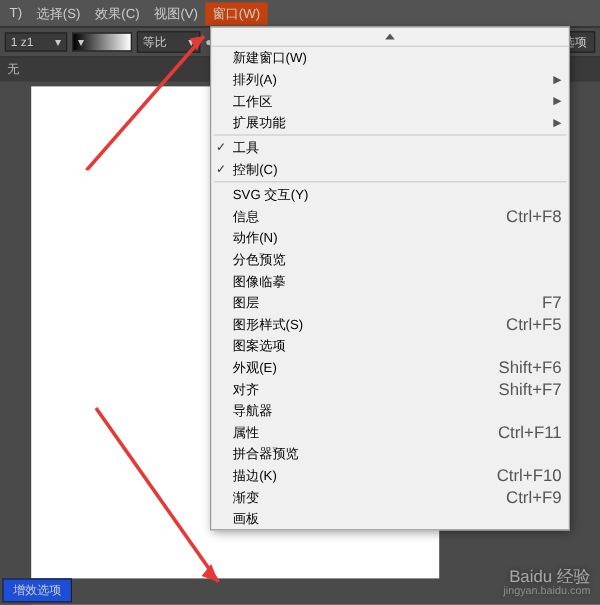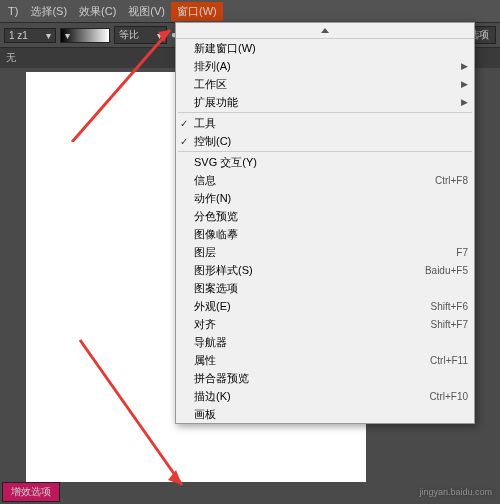--- a/index.html
+++ b/index.html
@@ -17,30 +17,30 @@
   
   .canvas-area { position: absolute; left: 26px; top: 72px; width: 340px; height: 410px; background: #fff; }
   .left-panel { position: absolute; left: 0; top: 68px; width: 26px; height: 436px; background: #4a4a4a; }
   
   .dropdown-menu { position: absolute; left: 175px; top: 22px; width: 300px; background: #f0f0f0; border: 1px solid #999; box-shadow: 2px 2px 8px rgba(0,0,0,0.4); font-size: 11px; color: #000; z-index: 100; }
   .menu-nav { height: 16px; border-bottom: 1px solid #ccc; display: flex; justify-content: center; align-items: center; }
   .menu-nav::before { content: ""; width: 0; height: 0; border-left: 4px solid transparent; border-right: 4px solid transparent; border-bottom: 5px solid #555; }
   .menu-item { display: flex; align-items: center; height: 18px; padding: 0 6px 0 18px; position: relative; }
   .menu-item .check { position: absolute; left: 4px; font-size: 10px; color: #333; }
   .menu-item .arrow { margin-left: auto; font-size: 9px; color: #555; }
-  .menu-item .shortcut { margin-left: auto; color: #555; font-size: 10px; }
+  .menu-item .shortcut { margin-left: auto; color: #555; font-size: 14px; }
   .menu-sep { height: 1px; background: #ccc; margin: 1px 2px; }
   
   .red-arrow1 { position: absolute; left: 62px; top: 22px; width: 120px; height: 120px; z-index: 200; pointer-events: none; }
   .red-arrow2 { position: absolute; left: 60px; top: 330px; width: 130px; height: 160px; z-index: 200; pointer-events: none; }
   
   .watermark { position: absolute; right: 8px; bottom: 6px; z-index: 300; color: rgba(255,255,255,0.55); font-size: 14px; text-align: right; line-height: 1.1; pointer-events: none; text-shadow: 0 0 4px rgba(0,0,0,0.5);}
   .watermark .sub { font-size: 9px; opacity: 0.7; }
   
-  .bottom-tab { position: absolute; left: 2px; bottom: 2px; font-size: 10px; color: #ccc; background: #be185d; padding: 2px 8px; border: 1px solid #222; }
+  .bottom-tab { position: absolute; left: 2px; bottom: 2px; font-size: 10px; color: #ccc; background: #1d4ed8; padding: 2px 8px; border: 1px solid #222; }
 </style>
 </head>
 <body>
 
 <div class="menubar">
   <div class="menubar-item">T)</div>
   <div class="menubar-item">选择(S)</div>
   <div class="menubar-item">效果(C)</div>
   <div class="menubar-item">视图(V)</div>
   <div class="menubar-item active">窗口(W)</div>
@@ -112,21 +112,21 @@
       </div>
       <div class="menu-item">
         <span>图像临摹</span>
       </div>
       <div class="menu-item">
         <span>图层</span>
         <span class="shortcut">F7</span>
       </div>
       <div class="menu-item">
         <span>图形样式(S)</span>
-        <span class="shortcut">Baidu+F5</span>
+        <span class="shortcut">Ctrl+F5</span>
       </div>
       <div class="menu-item">
         <span>图案选项</span>
       </div>
       <div class="menu-item">
         <span>外观(E)</span>
         <span class="shortcut">Shift+F6</span>
       </div>
       <div class="menu-item">
         <span>对齐</span>
@@ -140,32 +140,37 @@
         <span class="shortcut">Ctrl+F11</span>
       </div>
       <div class="menu-item">
         <span>拼合器预览</span>
       </div>
       <div class="menu-item">
         <span>描边(K)</span>
         <span class="shortcut">Ctrl+F10</span>
       </div>
       <div class="menu-item">
+        <span>渐变</span>
+        <span class="shortcut">Ctrl+F9</span>
+      </div>
+      <div class="menu-item">
         <span>画板</span>
       </div>
     </div>
 
 </div>
 
 <svg class="red-arrow1">
   <line x1="10" y1="120" x2="108" y2="8" stroke="#e53935" stroke-width="3"></line>
   <polygon points="108,8 96,10 102,20" fill="#e53935"></polygon>
 </svg>
 <svg class="red-arrow2">
   <line x1="20" y1="10" x2="122" y2="155" stroke="#e53935" stroke-width="3"></line>
   <polygon points="122,155 108,150 116,140" fill="#e53935"></polygon>
 </svg>
 
 <div class="watermark">
+  <div>Baidu 经验</div>
   <div class="sub">jingyan.baidu.com</div>
 </div>
 
 <div class="bottom-tab">增效选项</div>
 
 </body></html>

